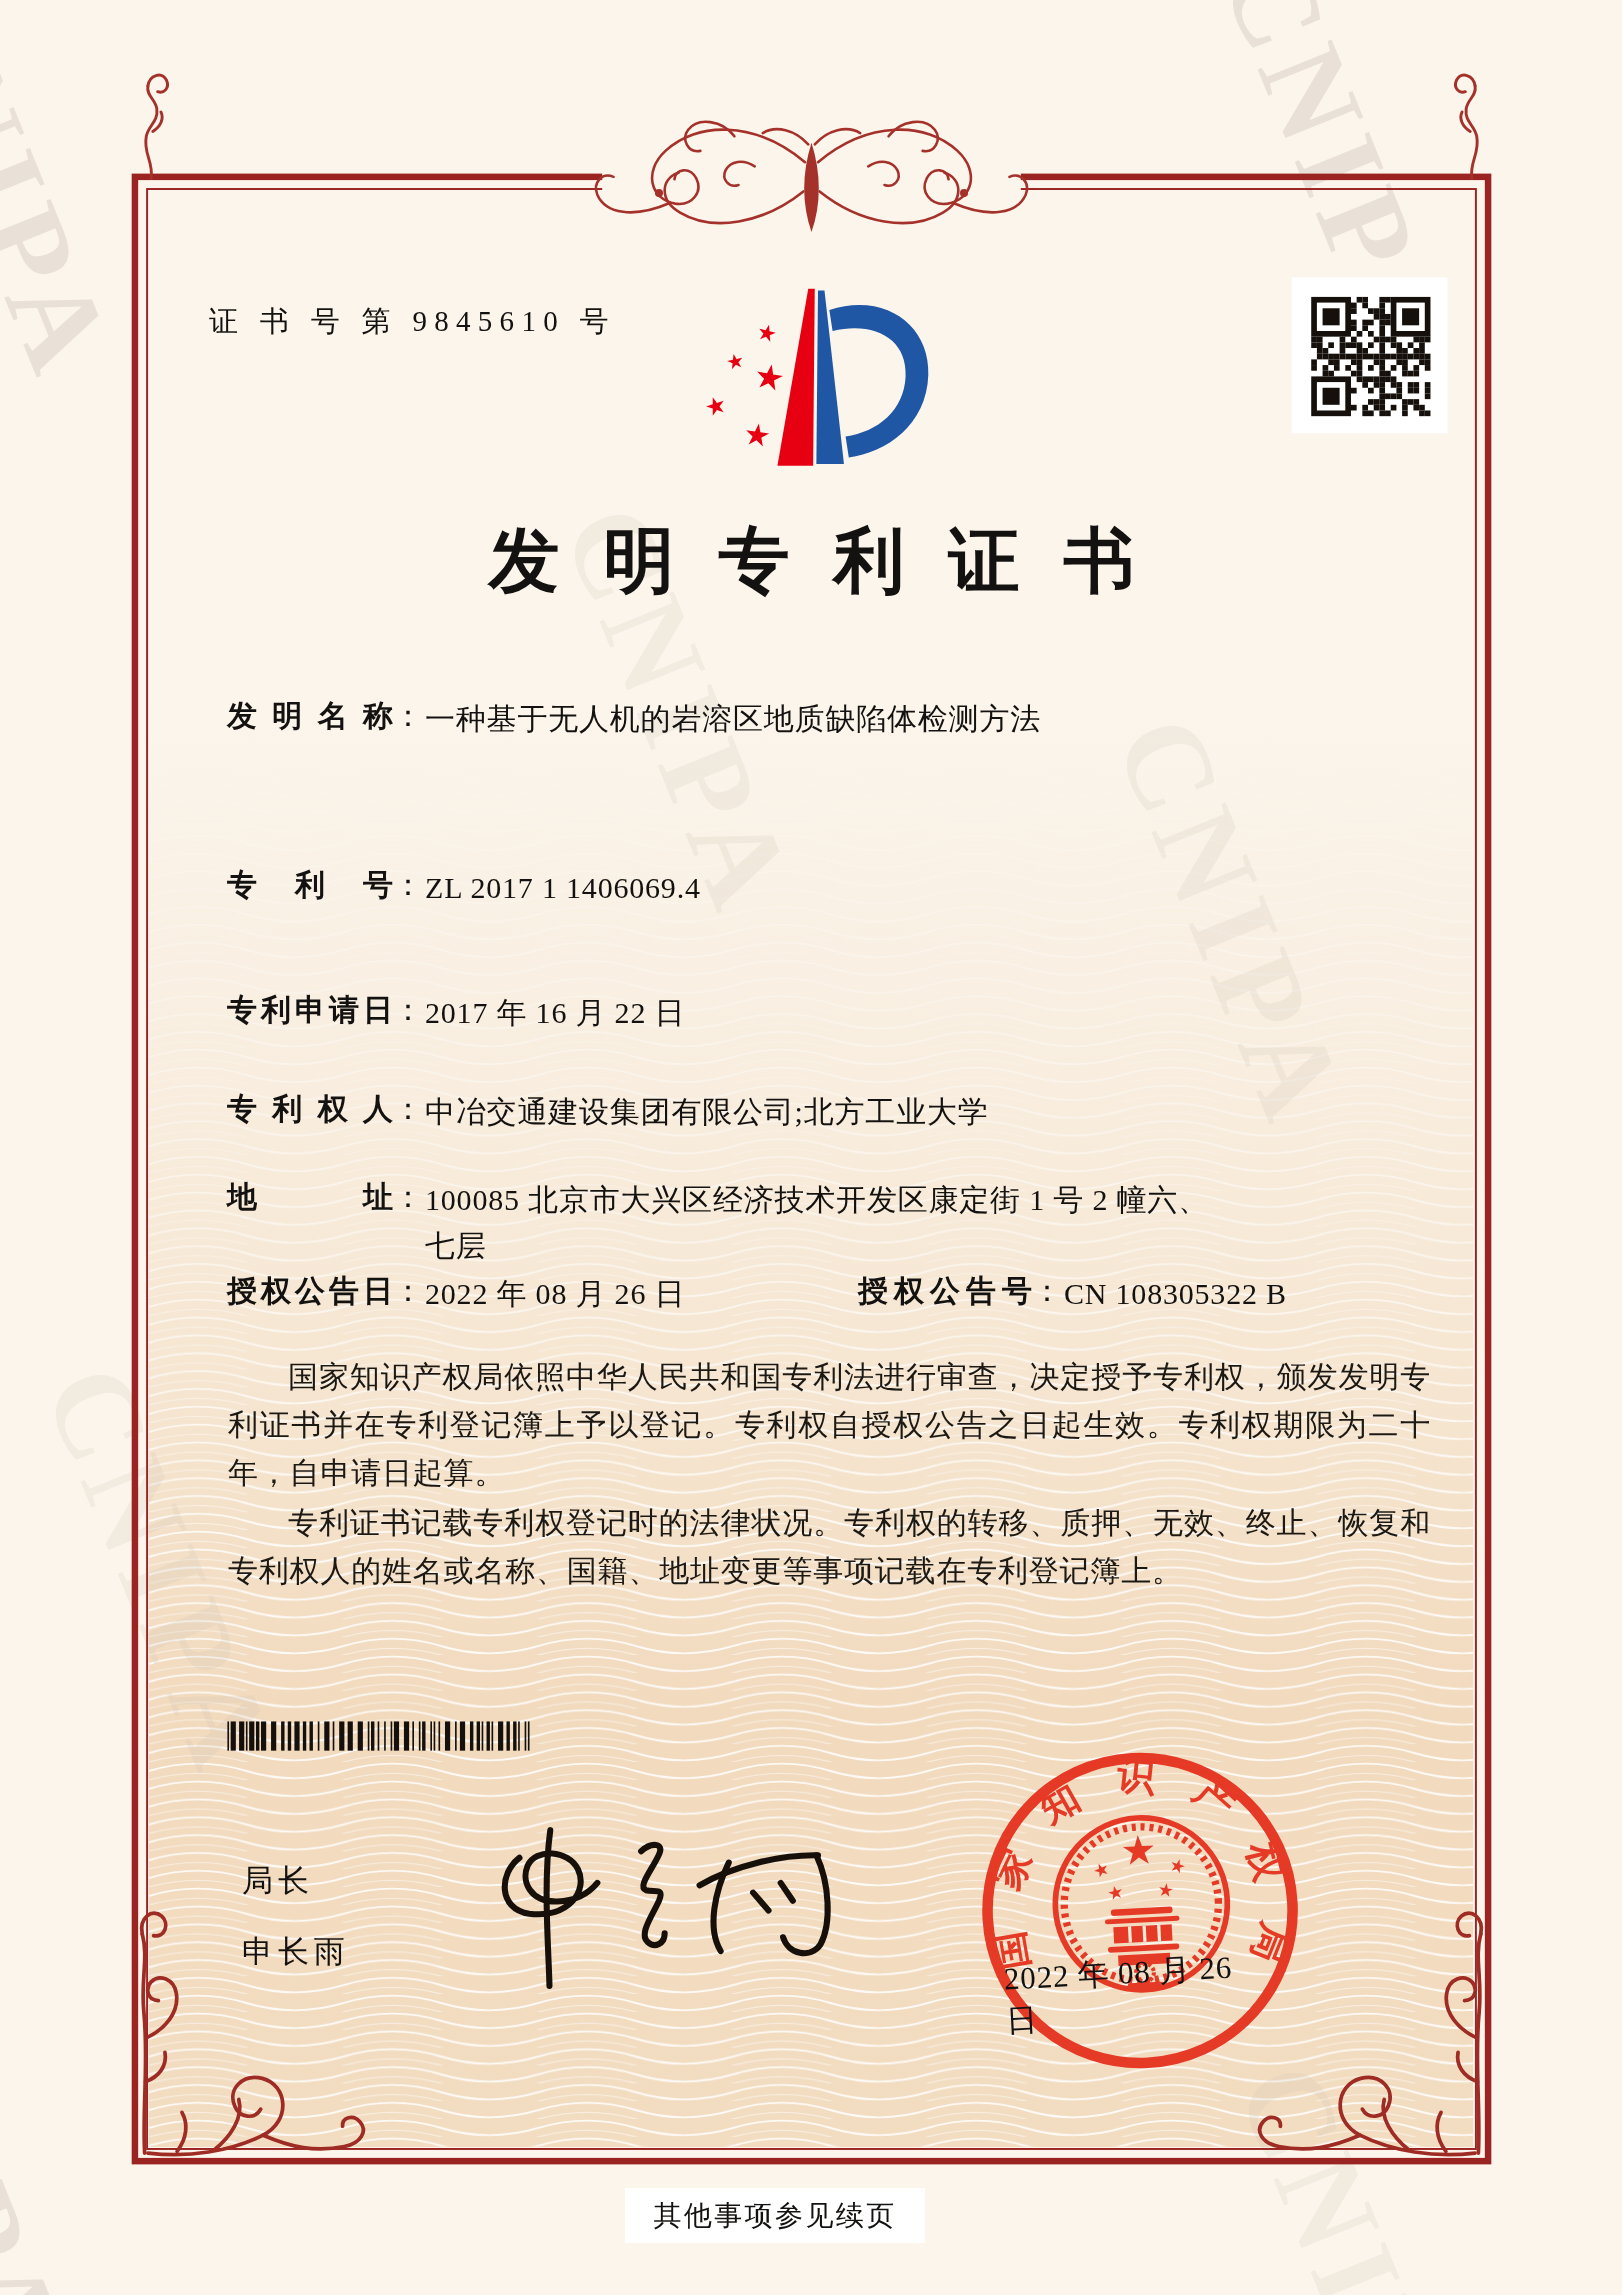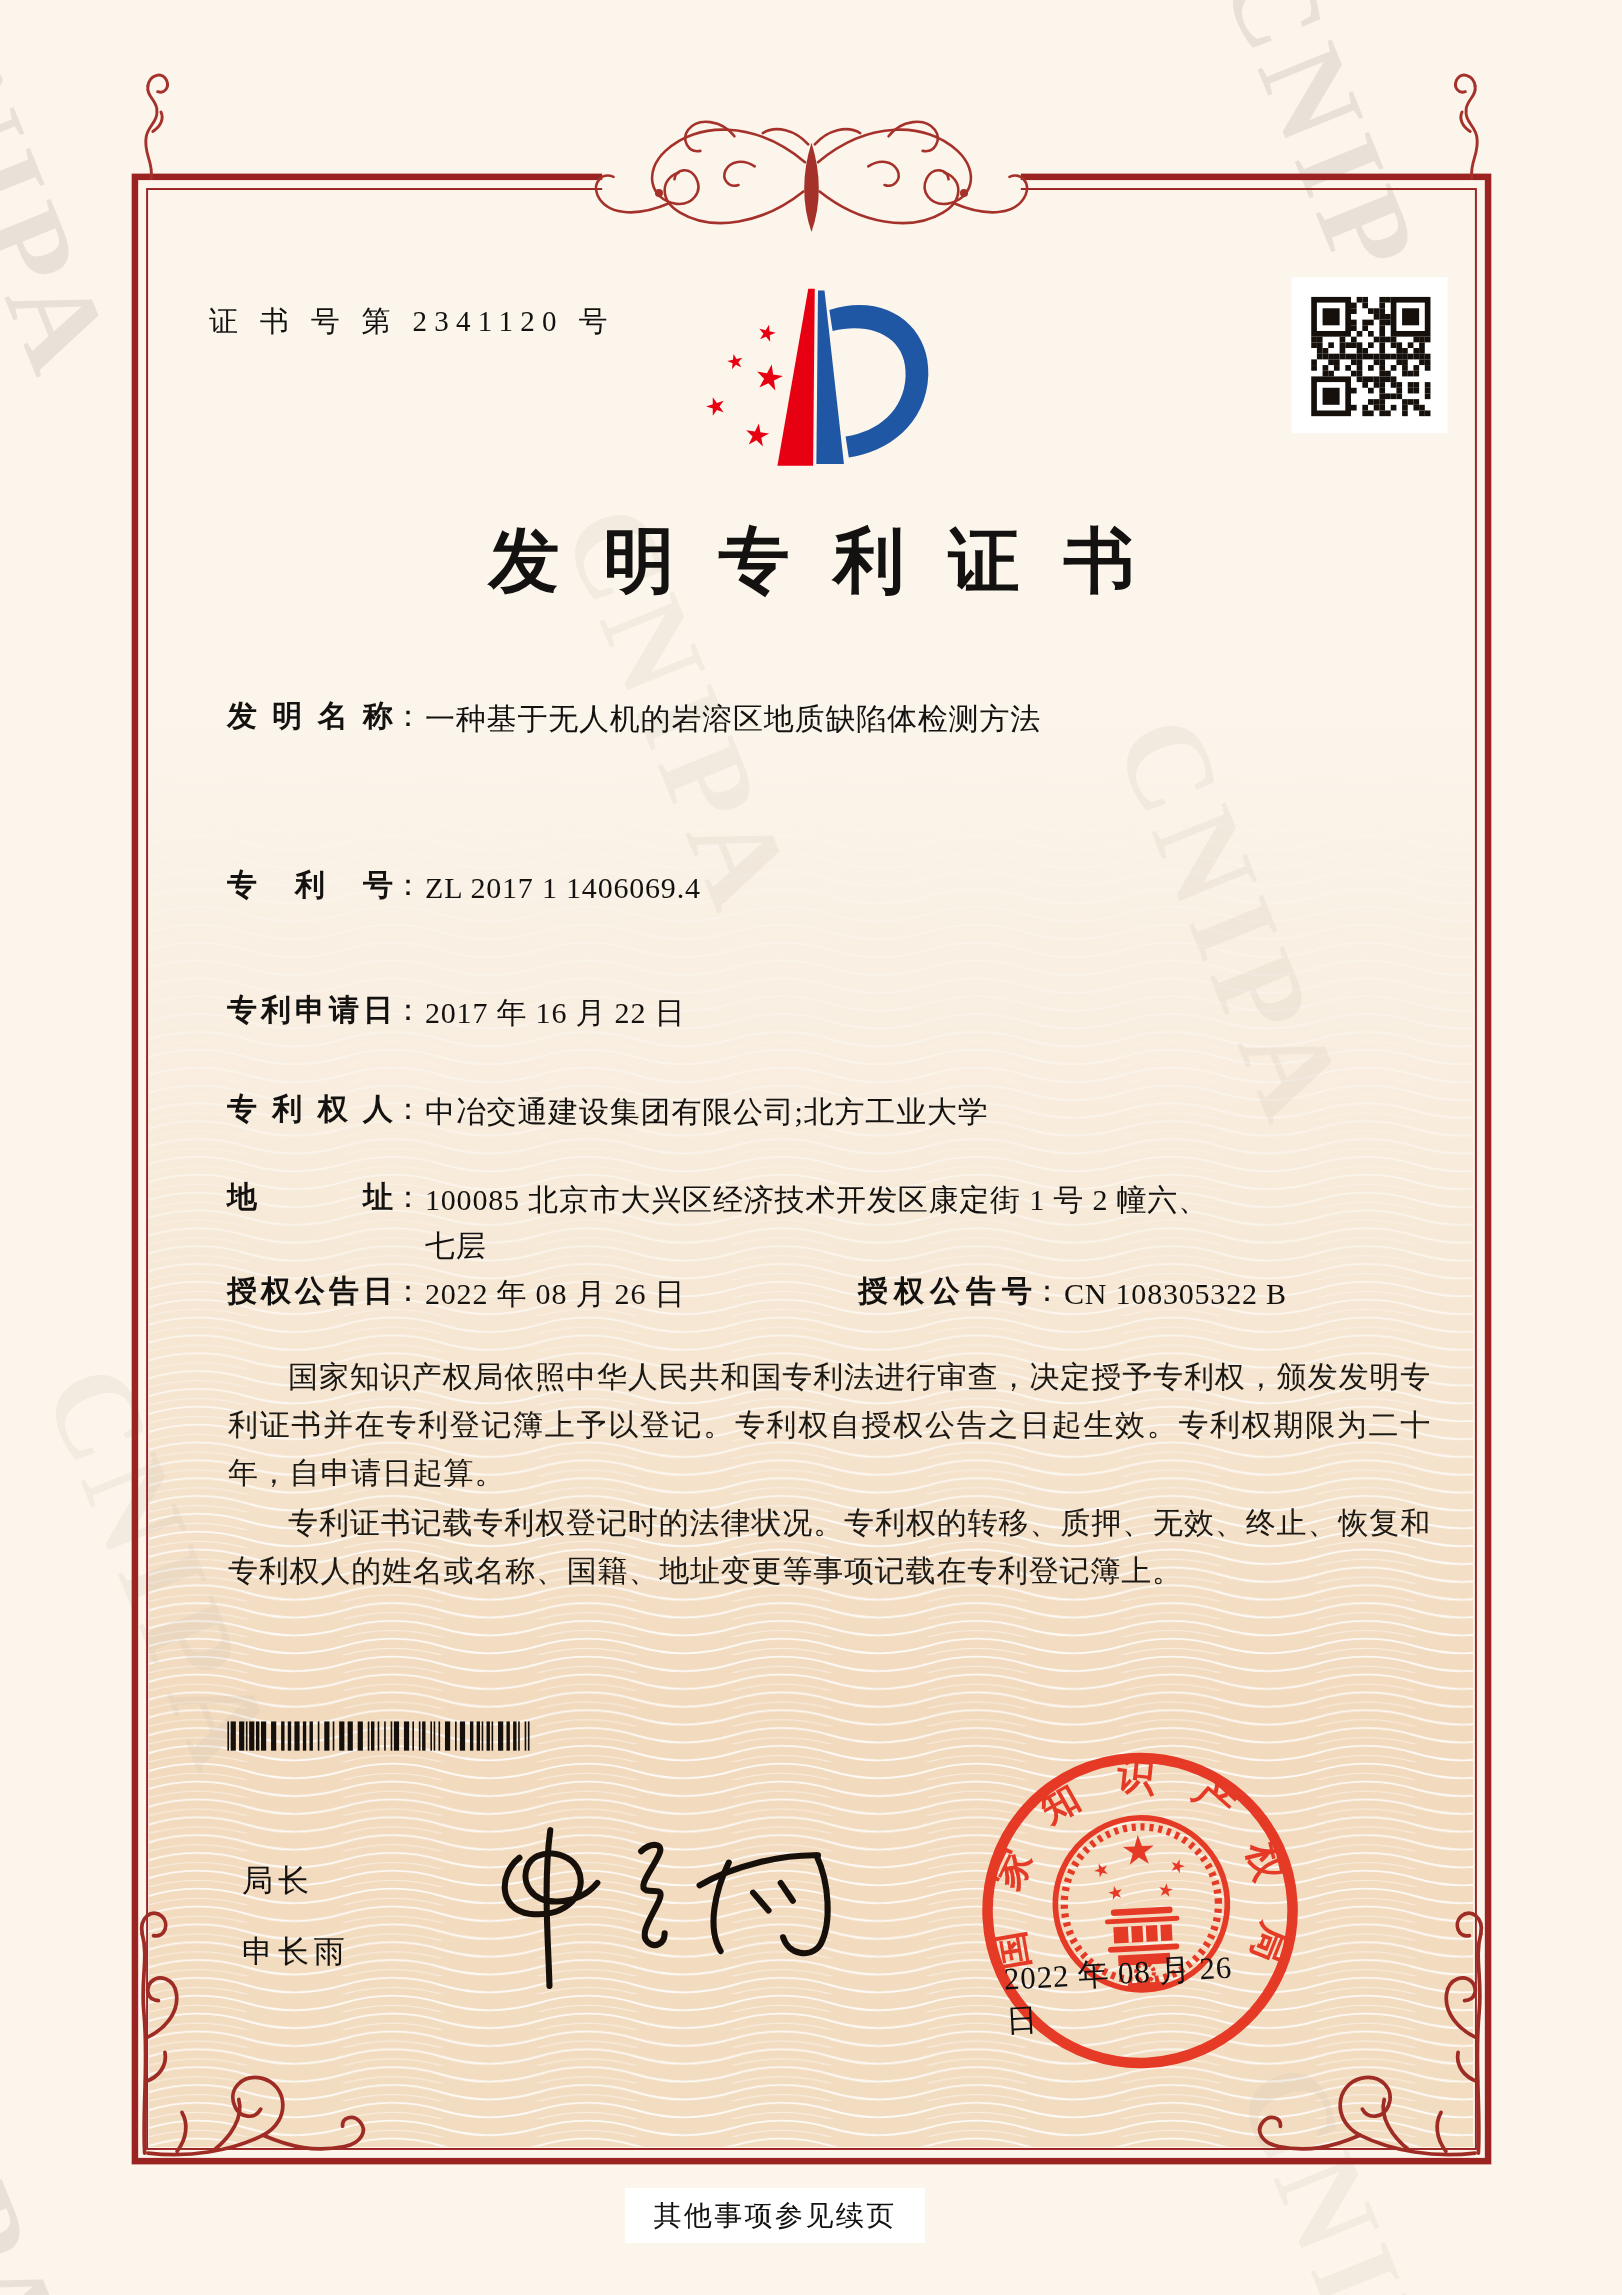--- a/index.html
+++ b/index.html
@@ -353,21 +353,21 @@
       <path d="M640 2290 C 615 2309 613 2353 652 2359 C 701 2365 725 2330 712 2304 C 700 2280 660 2278 650 2300 C 642 2319 653 2345 687 2344 C 713 2343 727 2332 736 2321"></path>
       <path d="M790 2282 C 802 2271 819 2271 812 2286 C 804 2304 785 2326 796 2330 C 807 2333 819 2326 812 2343 C 803 2363 787 2384 798 2394 C 807 2402 819 2396 819 2383"></path>
       <path d="M862 2324 C 903 2300 963 2286 1008 2287"></path>
       <path d="M898 2296 C 881 2331 871 2377 888 2405"></path>
       <path d="M1006 2287 C 1022 2321 1025 2371 1011 2397 C 999 2415 971 2409 965 2388"></path>
       <path d="M928 2333 L947 2355"></path>
       <path d="M962 2321 L977 2343"></path>
     </g>
   </svg>
 
-  <div class="txt certno">证 书 号 第 2341120 号</div>
+  <div class="txt certno">证 书 号 第 9845610 号</div>
 
   <div class="txt title">发明专利证书</div>
 
   <div class="frow txt" style="top:696px">
     <span class="flabel">发明名称</span><span class="fcolon">：</span><span class="fvalue">一种基于无人机的岩溶区地质缺陷体检测方法</span>
   </div>
 
 
   <div class="frow txt" style="top:865px">
     <span class="flabel">专利号</span><span class="fcolon">：</span><span class="fvalue">ZL 2017 1 1406069.4</span>

